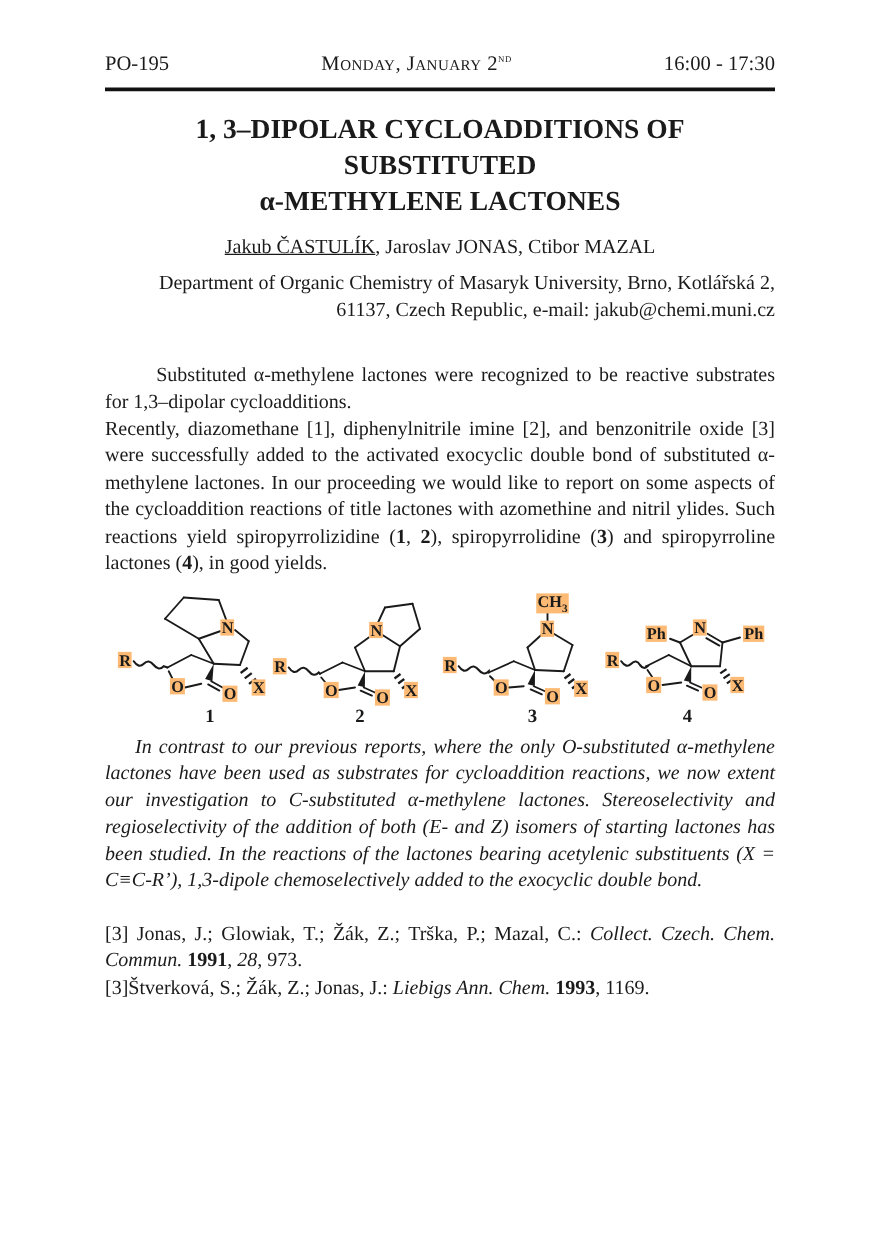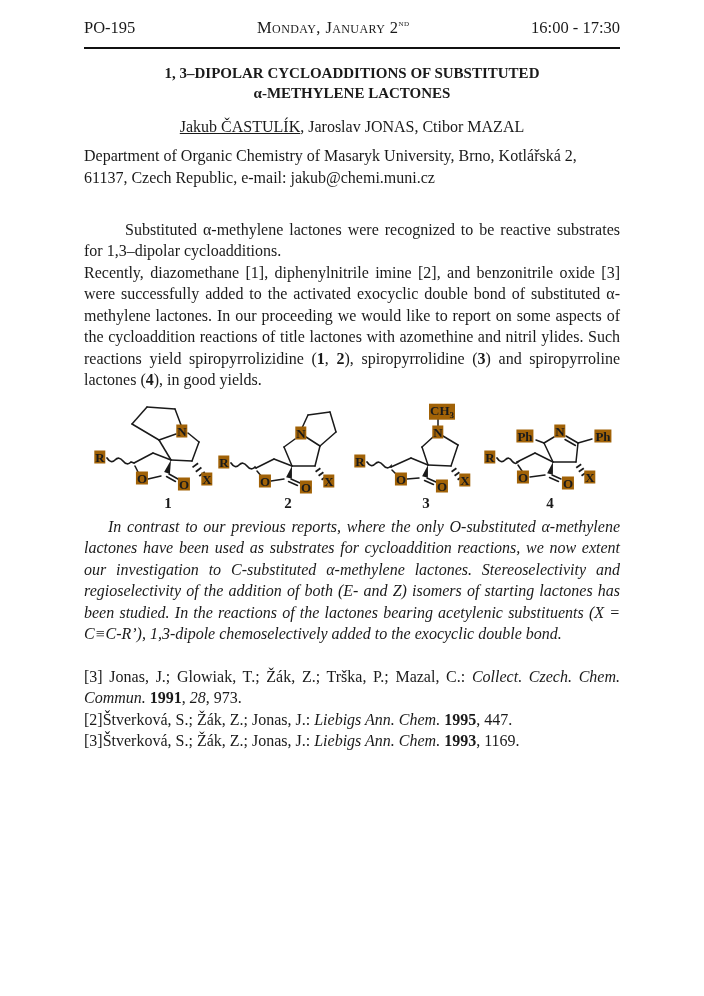--- a/index.html
+++ b/index.html
@@ -1,38 +1,38 @@
 <!DOCTYPE html>
 <html><head>
 <meta charset="utf-8">
 <style>
   html,body{margin:0;padding:0;}
   body{width:704px;height:996px;background:#ffffff;overflow:hidden;}
   *{box-sizing:border-box;}
-  .page{width:704px;height:996px;padding:16px 84px 0;background:#fff;color:#1a1a1a;
+  .page{width:704px;height:996px;padding:40px 84px 0;background:#fff;color:#1a1a1a;
         font-family:"Liberation Serif","DejaVu Serif",serif;font-size:16px;line-height:1.345;}
   .hdr{display:flex;justify-content:space-between;align-items:baseline;font-size:16.5px;}
   .hdr-center{font-variant:small-caps;letter-spacing:.4px;}
   sup.ord{font-size:.6em;vertical-align:super;}
   .rule{height:2.6px;background:#111;margin-top:8px;}
-  .title{margin:15px 0 0;text-align:center;font-size:15px;font-weight:bold;line-height:1.32;}
+  .title{margin:15px 0 0;text-align:center;font-size:22px;font-weight:bold;line-height:1.32;}
   .title span{display:block;}
   .authors{margin:12px 0 0;text-align:center;}
   .authors .u{text-decoration:underline;}
-  .affil{margin:8px 0 0;text-align:left;line-height:1.32;}
+  .affil{margin:8px 0 0;text-align:right;line-height:1.32;}
   .affil span{display:block;}
   .bodytext{margin-top:31px;}
   p.p{margin:0;text-align:justify;}
   .ind-lg{text-indent:41px;}
   .ind-sm{text-indent:24px;}
   .scheme{position:relative;height:116px;margin-top:9px;}
   .struct{position:absolute;top:0;height:112px;}
   .struct svg{position:absolute;left:0;top:0;}
   .alabel{position:absolute;transform:translate(-50%,-50%);font-weight:bold;font-size:13px;
-          line-height:1;background:#a16207;padding:0 1px;white-space:nowrap;}
+          line-height:1;background:#fdba74;padding:0 1px;white-space:nowrap;}
   .alabel sub{font-size:9px;}
   .cnum{position:absolute;transform:translate(-50%,-50%);font-weight:bold;font-size:15px;line-height:1;}
   .caption{margin:3px 0 0 96px;font-weight:bold;font-size:14.5px;line-height:1.55;}
   .caption sub{font-size:10px;}
   .mt8{margin-top:8px;font-style:italic;}
   .refs{margin-top:21px;}
   .refs p{margin:0;text-align:justify;}
 </style>
 </head>
 <body>
@@ -203,17 +203,16 @@
       <span class="alabel" style="left:110px;top:77px;">X</span>
       <span class="cnum" style="left:70px;top:103px;">4</span>
     </div>
   </div>
 
 
   <p class="p ind-sm mt8">In contrast to our previous reports, where the only O-substituted α-methylene lactones have been used as substrates for cycloaddition reactions, we now extent our investigation to C-substituted α-methylene lactones.  Stereoselectivity and regioselectivity of the addition of both (E- and Z) isomers of starting lactones has been studied. In the reactions of the lactones bearing acetylenic substituents (X = C≡C-R’), 1,3-dipole chemoselectively added to the exocyclic double bond.</p>
 
   <div class="refs">
     <p><span>[3] Jonas, J.; Glowiak, T.; Žák, Z.; Trška, P.; Mazal, C.: </span><i>Collect. Czech. Chem. Commun.</i><span> </span><b>1991</b><span>, </span><i>28</i><span>, 973.</span></p>
-    <p><span>[2]Štverková, S.; Žák, Z.; Jonas, J.: </span><i>Liebigs Ann. Chem.</i><span> </span><b>1995</b><span>, 447.</span></p>
     <p><span>[3]Štverková, S.; Žák, Z.; Jonas, J.: </span><i>Liebigs Ann. Chem.</i><span> </span><b>1993</b><span>, 1169.</span></p>
   </div>
 
 </div>
 
 </body></html>

